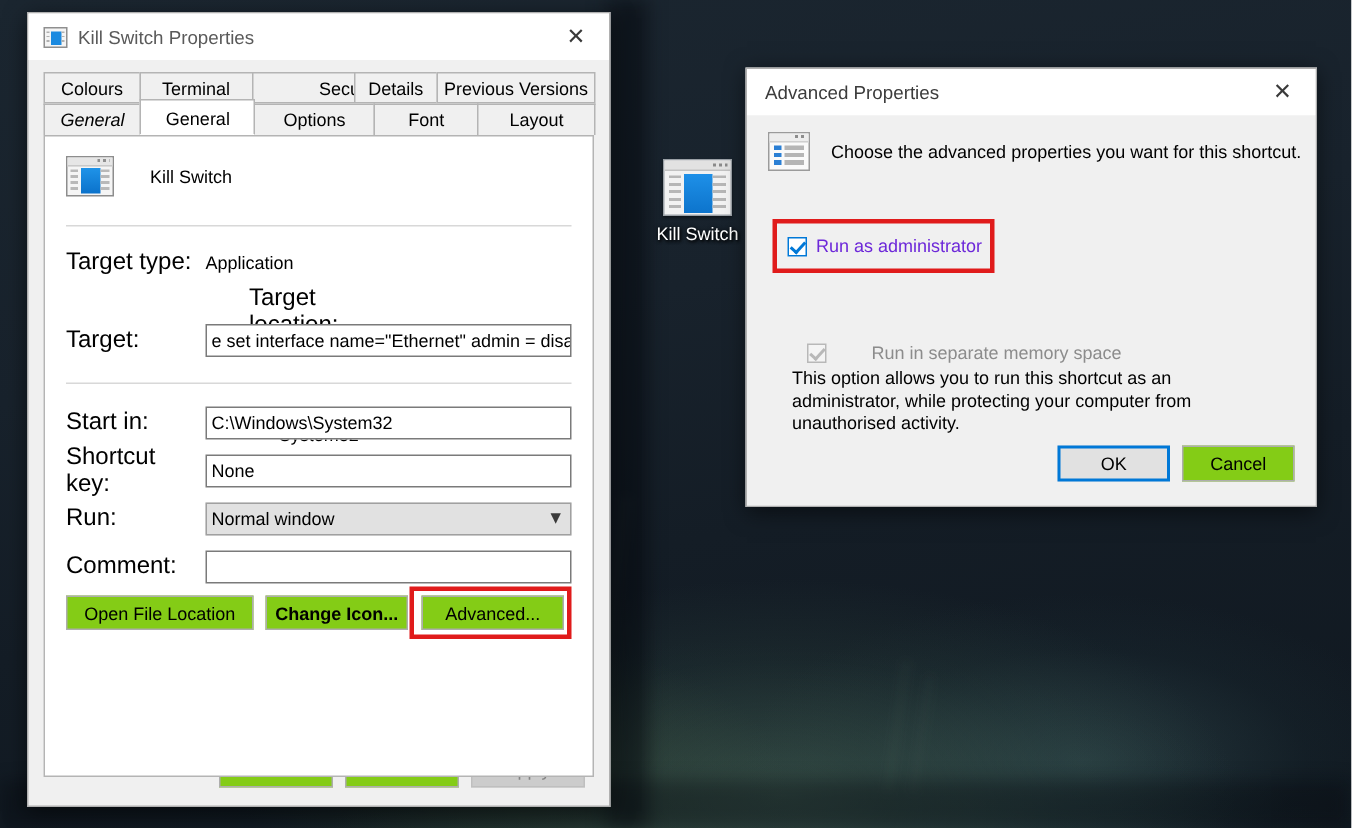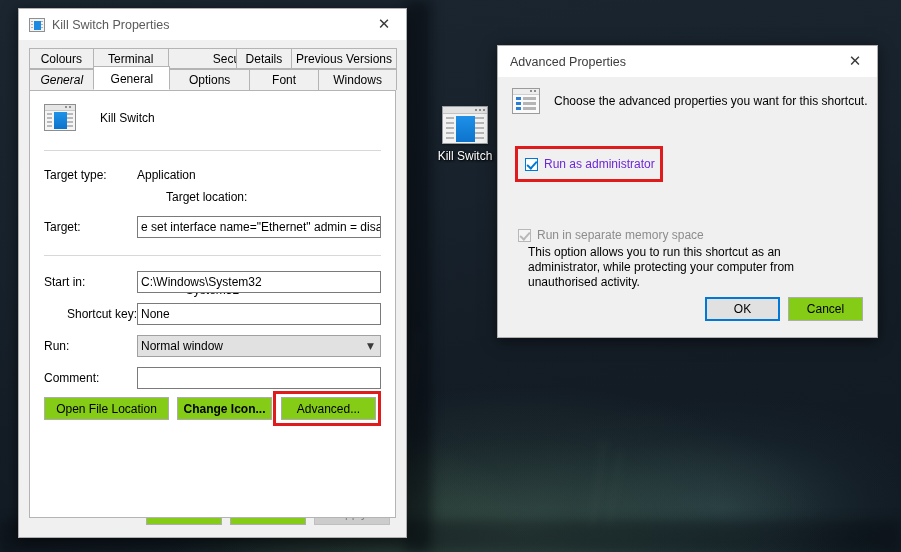--- a/index.html
+++ b/index.html
@@ -200,21 +200,21 @@
   }
 
   .field-row {
     position: absolute;
     left: 14px; right: 14px;
     display: flex;
     align-items: center;
     height: 22px;
   }
   .field-label {
-    font-size: 12px; color: #000;
+    font-size: 16px; color: #000;
     width: 93px;
     flex: 0 0 93px;
   }
   .field-static { font-size: 12px; color: #000; }
   .field-input {
     flex: 1 1 auto;
     height: 22px;
     border: 1px solid #7a7a7a;
     background: #ffffff;
     font-size: 12px;
@@ -371,21 +371,21 @@
         <div class="tab" style="width:81px;">Terminal</div>
         <div class="tab" style="width:69px;padding-left:44px;">Security</div>
         <div class="tab" style="width:60px;">Details</div>
         <div class="tab" style="width:113px;">Previous Versions</div>
       </div>
       <div class="tab-row row2">
         <div class="tab" style="width:69px;font-style:italic;">General</div>
         <div class="tab selected" style="width:81px;">General</div>
         <div class="tab" style="width:85px;">Options</div>
         <div class="tab" style="width:74px;">Font</div>
-        <div class="tab" style="width:83px;">Windows</div>
+        <div class="tab" style="width:83px;">Layout</div>
       </div>
     </div>
 
     <div class="tab-page">
 
       <div class="sc-head">
         <div class="sc-icon">
           <div class="tb"></div>
             <div class="lft"></div>
             <div class="blue"></div>
@@ -411,21 +411,21 @@
         <div class="field-input">e set interface name="Ethernet" admin = disabled</div>
       </div>
 
       <div class="hr-sep" style="top:164px;"></div>
 
       <div class="field-row" style="top:180px;">
         <div class="field-label">Start in:</div>
         <div class="field-input">C:\Windows\System32</div>
       </div>
 
-      <div class="field-row" style="top:212px;text-align:right;">
+      <div class="field-row" style="top:212px;">
         <div class="field-label">Shortcut key:</div>
         <div class="field-input">None</div>
       </div>
 
       <div class="field-row" style="top:244px;">
         <div class="field-label">Run:</div>
         <div class="field-select">
           <span>Normal window</span>
           <span class="caret">▼</span>
         </div>
@@ -471,21 +471,21 @@
 
       <div class="cb-row" style="left:27px;top:80px;">
         <div class="cbox checked"></div>
         <div class="cb-label">Run as administrator</div>
       </div>
 
       <div class="redbox" style="left:17px;top:69px;width:148px;height:36px;"></div>
 
       <div class="adv-desc">This option allows you to run this shortcut as an administrator, while protecting your computer from unauthorised activity.</div>
 
-      <div class="cb-row" style="left:20px;top:151px;">
+      <div class="cb-row" style="left:40px;top:151px;gap:24px;">
         <div class="cbox checked disabled"></div>
         <div class="cb-label disabled">Run in separate memory space</div>
       </div>
 
       <div style="position:absolute;right:14px;bottom:16px;display:flex;">
         <div class="btn focused" style="width:75px;height:24px;">OK</div>
         <div class="btn" style="width:75px;height:24px;margin-left:8px;">Cancel</div>
       </div>
     </div>
   </div>

